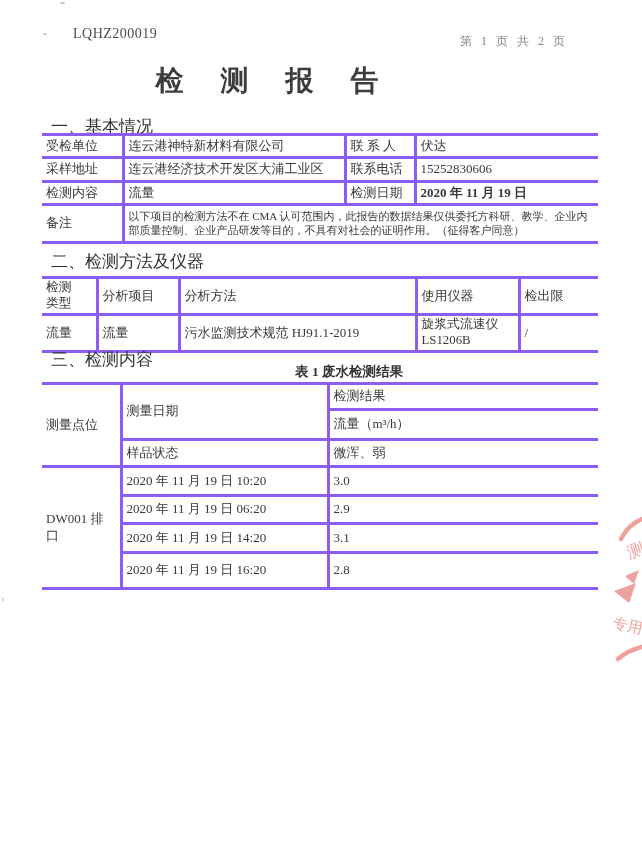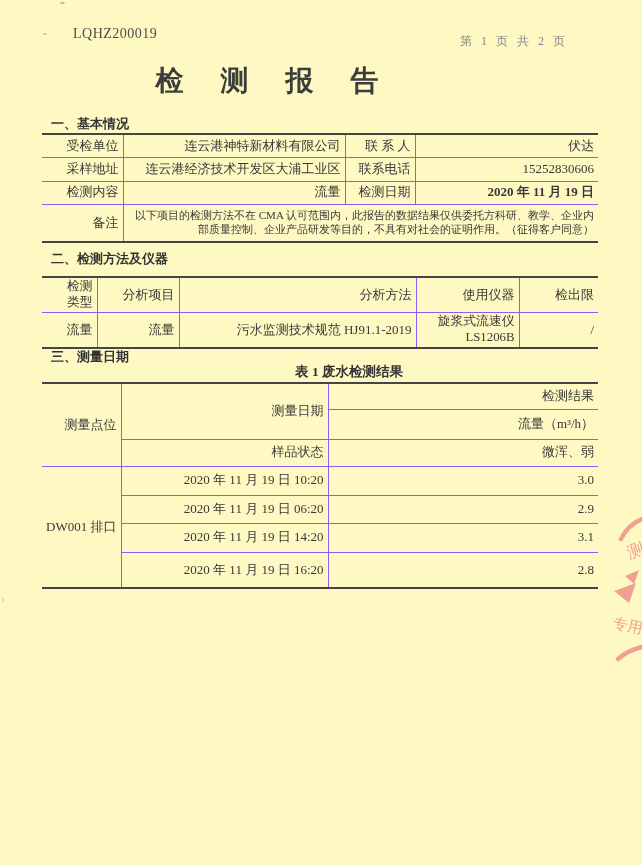--- a/index.html
+++ b/index.html
@@ -4,44 +4,44 @@
 <style>
   html,body{margin:0;padding:0;}
   body{
     width:642px;height:865px;
     background:#e9e9e7;
     font-family:"Liberation Serif","DejaVu Serif",serif;
     position:relative;overflow:hidden;
   }
   .page{
     position:absolute;left:0;top:0;width:642px;height:865px;
-    background:#fef9c3;
+    background:#ffffff;
     color:#3a3a3a;
   }
   
   .report-no{position:absolute;left:73px;top:26px;font-size:14px;color:#4c4c4c;letter-spacing:.5px;}
   .page-indicator{position:absolute;right:74px;top:33px;font-size:12px;color:#868686;letter-spacing:3px;}
   .doc-title{position:absolute;left:0;top:62px;width:534px;text-align:center;
     font-size:28px;font-weight:700;color:#3c3c3c;letter-spacing:15px;text-indent:15px;}
   
-  .sec-heading{position:absolute;left:51px;font-size:13px;font-weight:700;color:#333;}
+  .sec-heading{position:absolute;left:51px;font-size:17px;font-weight:400;color:#333;}
   .h1{top:115px;} .h2{top:250px;} .h3{top:348px;}
   .tbl3-title{position:absolute;left:0;top:363px;width:642px;text-align:center;
     font-size:13.5px;font-weight:700;color:#333;margin-left:28px;}
   
   table.tbl{
     position:absolute;left:42px;width:556px;
     border-collapse:collapse;table-layout:fixed;
     border-top:2.5px solid #454545;border-bottom:2.5px solid #454545;
     font-size:13px;color:#383838;
   }
   .t1{top:133px;} .t2{top:276px;} .t3{top:382px;}
   table.tbl td{
-    border:1px solid #8b5cf6;
-    text-align:right;vertical-align:middle;
+    border:3px solid #8b5cf6;
+    text-align:left;vertical-align:middle;
     padding:1px 4px;line-height:1.25;
     overflow:hidden;
   }
   table.tbl td.el{border-left:none;}
   table.tbl td.er{border-right:none;}
   td.val{text-align:left;padding-left:10px;margin-top:21px;}
   td.bold{font-weight:700;}
   td.remark{text-align:justify;font-size:11px;line-height:16px;padding:4px 9px;}
   td.two-line{white-space:pre-line;line-height:15px;font-size:12.8px;}
   
@@ -120,21 +120,21 @@
       <td class="el">流量</td>
       <td>流量</td>
       <td>污水监测技术规范 HJ91.1-2019</td>
       <td class="two-line">旋浆式流速仪
 LS1206B</td>
       <td class="er">/</td>
     </tr>
   </tbody>
     </table>
 
-  <div class="sec-heading h3">三、测量日期</div>
+  <div class="sec-heading h3">三、检测内容</div>
   <div class="tbl3-title">表 1 废水检测结果</div>
 
   <table class="tbl t3">
     <colgroup>
         <col style="width:79px">
         <col style="width:207px">
         <col style="width:270px">
       </colgroup>
     <tbody>
         <tr style="height:26px">

